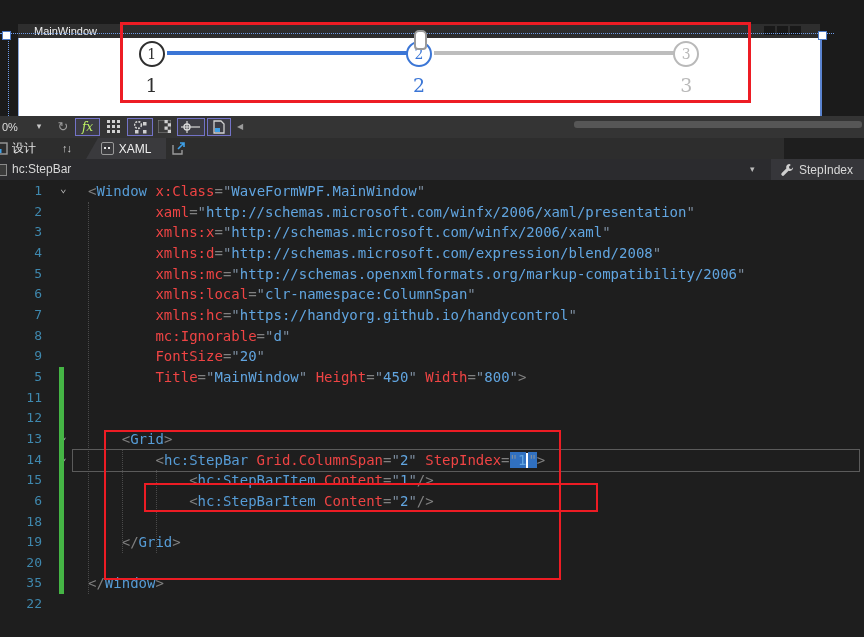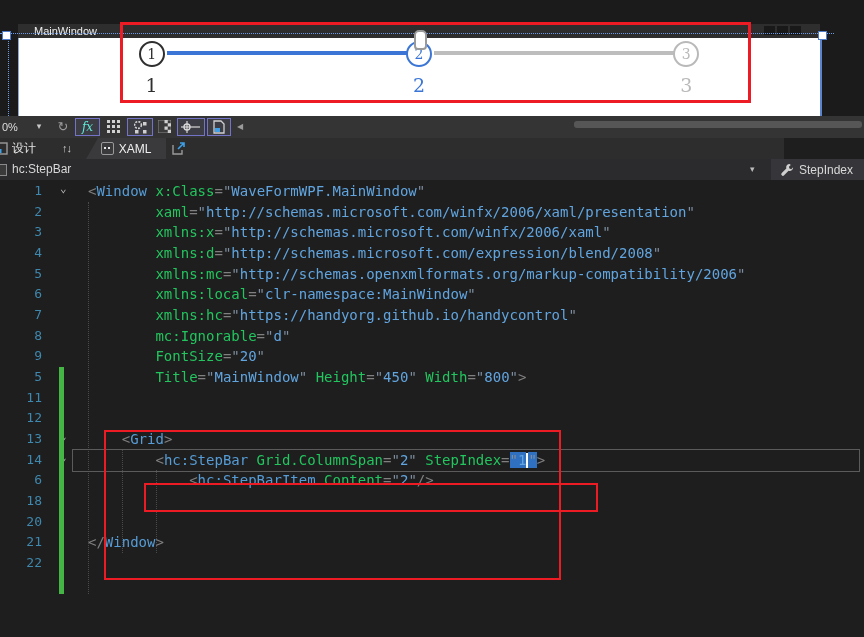--- a/index.html
+++ b/index.html
@@ -34,21 +34,21 @@
   .pin{position:absolute;left:414px;top:30px;width:9px;height:16px;background:#fff;
        border:2px solid #9a9a9a;border-radius:5px 5px 4px 4px;z-index:4;}
   .red-box{position:absolute;border:3px solid #ed1c24;z-index:5;}
   .red-box.design{left:120px;top:22px;width:625px;height:75px;}
 
   
   .dtoolbar{position:absolute;left:0;top:116px;width:864px;height:22px;background:#343434;}
   .dtoolbar .zoomv{position:absolute;left:2px;top:0;line-height:22px;font-size:11px;color:#dddddd;}
   .ticon{position:absolute;top:2px;height:16px;display:flex;align-items:center;justify-content:center;color:#c8c8c8;}
   .tbox{border:1px solid #7373c8;background:#3c3c44;}
-  .fx{font-family:"DejaVu Serif",serif;font-style:italic;font-size:12px;color:#5eead4;text-align:center;}
+  .fx{font-family:"DejaVu Serif",serif;font-style:italic;font-size:12px;color:#bef264;text-align:center;}
   .hthumb{position:absolute;left:574px;top:5px;width:288px;height:7px;border-radius:3px;background:#565656;}
 
   
   .vtabs{position:absolute;left:0;top:138px;width:784px;height:21px;background:#2d2d2d;}
   .vtab-design{position:absolute;left:0;top:0;height:21px;display:flex;align-items:center;color:#e5e5e5;font-size:12px;}
   .swap{position:absolute;left:62px;top:0;line-height:21px;font-size:11px;color:#cccccc;letter-spacing:-1px;}
   .vtab-xaml{position:absolute;left:86px;top:0;width:80px;height:21px;background:#3a3a3d;
              clip-path:polygon(12px 0,100% 0,100% 100%,0 100%);
              display:flex;align-items:center;justify-content:center;gap:5px;color:#efefef;font-size:12px;}
   .xicon{width:11px;height:11px;border:1px solid #9a9a9a;border-radius:2px;position:relative;}
@@ -66,21 +66,21 @@
   
   .editor{position:absolute;left:0;top:180px;width:864px;height:457px;background:#1e1e1e;overflow:hidden;
           font-family:"DejaVu Sans Mono","Liberation Mono",monospace;}
   .rows{position:absolute;left:0;top:1px;right:0;}
   .row{display:flex;height:20.67px;line-height:20.67px;}
   .num{width:42px;text-align:right;font-size:13px;color:#3f88ae;flex:0 0 42px;}
   .fold{width:46px;flex:0 0 46px;position:relative;}
   .fold .arr{position:absolute;left:18px;top:-2px;font-size:11px;color:#bdbdbd;}
   .pre{white-space:pre;font-size:14px;color:#d4d4d4;}
   .tok-t{color:#d4d4d4}.tok-d{color:#808080}.tok-e{color:#569cd6}
-  .tok-a{color:#22c55e}.tok-q{color:#7d8ea0}.tok-v{color:#61a5e0}
+  .tok-a{color:#ef4444}.tok-q{color:#7d8ea0}.tok-v{color:#61a5e0}
   .sel{background:#3070c0;}
   .caret{display:inline-block;width:0;height:15px;border-left:2px solid #ffffff;vertical-align:text-bottom;}
   .ov{position:absolute;z-index:4;}
   .greenbar{left:59px;top:187px;width:5px;height:227px;background:#45b545;}
   .guide{border-left:1px dotted #4a4a4a;width:0;}
   .curline{left:72px;top:269px;width:786px;height:21px;border:1px solid #5b5b5b;}
   .red-l7{left:144px;top:303px;width:450px;height:25px;border:2px solid #ed1c24;}
   .red-grid{left:104px;top:250px;width:453px;height:146px;border:2px solid #ed1c24;}
 </style>
 </head>
@@ -253,21 +253,21 @@
           <span class="pre"><span class="tok-t">        </span><span class="tok-a">xmlns:d</span><span class="tok-d">=</span><span class="tok-q">"</span><span class="tok-v">http://schemas.microsoft.com/expression/blend/2008</span><span class="tok-q">"</span></span>
         </div>
         <div class="row">
           <span class="num">5</span>
           <span class="fold"></span>
           <span class="pre"><span class="tok-t">        </span><span class="tok-a">xmlns:mc</span><span class="tok-d">=</span><span class="tok-q">"</span><span class="tok-v">http://schemas.openxmlformats.org/markup-compatibility/2006</span><span class="tok-q">"</span></span>
         </div>
         <div class="row">
           <span class="num">6</span>
           <span class="fold"></span>
-          <span class="pre"><span class="tok-t">        </span><span class="tok-a">xmlns:local</span><span class="tok-d">=</span><span class="tok-q">"</span><span class="tok-v">clr-namespace:MainWindow</span><span class="tok-q">"</span></span>
+          <span class="pre"><span class="tok-t">        </span><span class="tok-a">xmlns:local</span><span class="tok-d">=</span><span class="tok-q">"</span><span class="tok-v">clr-namespace:ColumnSpan</span><span class="tok-q">"</span></span>
         </div>
         <div class="row">
           <span class="num">7</span>
           <span class="fold"></span>
           <span class="pre"><span class="tok-t">        </span><span class="tok-a">xmlns:hc</span><span class="tok-d">=</span><span class="tok-q">"</span><span class="tok-v">https://handyorg.github.io/handycontrol</span><span class="tok-q">"</span></span>
         </div>
         <div class="row">
           <span class="num">8</span>
           <span class="fold"></span>
           <span class="pre"><span class="tok-t">        </span><span class="tok-a">mc:Ignorable</span><span class="tok-d">=</span><span class="tok-q">"</span><span class="tok-v">d</span><span class="tok-q">"</span></span>
@@ -300,35 +300,45 @@
           <span class="pre"><span class="tok-t">    </span><span class="tok-d">&lt;</span><span class="tok-e">Grid</span><span class="tok-d">&gt;</span></span>
         </div>
         <div class="row">
           <span class="num">14</span>
           <span class="fold">
             <span class="arr">⌄</span>
           </span>
           <span class="pre"><span class="tok-t">        </span><span class="tok-d">&lt;</span><span class="tok-e">hc:StepBar</span><span class="tok-t"> </span><span class="tok-a">Grid.ColumnSpan</span><span class="tok-d">=</span><span class="tok-q">"</span><span class="tok-v">2</span><span class="tok-q">"</span><span class="tok-t"> </span><span class="tok-a">StepIndex</span><span class="tok-d">=</span><span class="tok-q sel">"</span><span class="tok-v sel">1</span><span class="caret"></span><span class="tok-q sel">"</span><span class="tok-d">&gt;</span></span>
         </div>
         <div class="row">
+          <span class="num">15</span>
+          <span class="fold"></span>
+          <span class="pre"><span class="tok-t">            </span><span class="tok-d">&lt;</span><span class="tok-e">hc:StepBarItem</span><span class="tok-t"> </span><span class="tok-a">Content</span><span class="tok-d">=</span><span class="tok-q">"</span><span class="tok-v">1</span><span class="tok-q">"</span><span class="tok-d">/&gt;</span></span>
+        </div>
+        <div class="row">
           <span class="num">6</span>
           <span class="fold"></span>
           <span class="pre"><span class="tok-t">            </span><span class="tok-d">&lt;</span><span class="tok-e">hc:StepBarItem</span><span class="tok-t"> </span><span class="tok-a">Content</span><span class="tok-d">=</span><span class="tok-q">"</span><span class="tok-v">2</span><span class="tok-q">"</span><span class="tok-d">/&gt;</span></span>
         </div>
         <div class="row">
           <span class="num">18</span>
           <span class="fold"></span>
         </div>
         <div class="row">
+          <span class="num">19</span>
+          <span class="fold"></span>
+          <span class="pre"><span class="tok-t">    </span><span class="tok-d">&lt;/</span><span class="tok-e">Grid</span><span class="tok-d">&gt;</span></span>
+        </div>
+        <div class="row">
           <span class="num">20</span>
           <span class="fold"></span>
           <span class="pre"></span>
         </div>
         <div class="row">
-          <span class="num">21</span>
+          <span class="num">35</span>
           <span class="fold"></span>
           <span class="pre"><span class="tok-d">&lt;/</span><span class="tok-e">Window</span><span class="tok-d">&gt;</span></span>
         </div>
         <div class="row">
           <span class="num">22</span>
           <span class="fold"></span>
           <span class="pre"></span>
         </div>
       </div>
     <div class="ov red-l7"></div>

